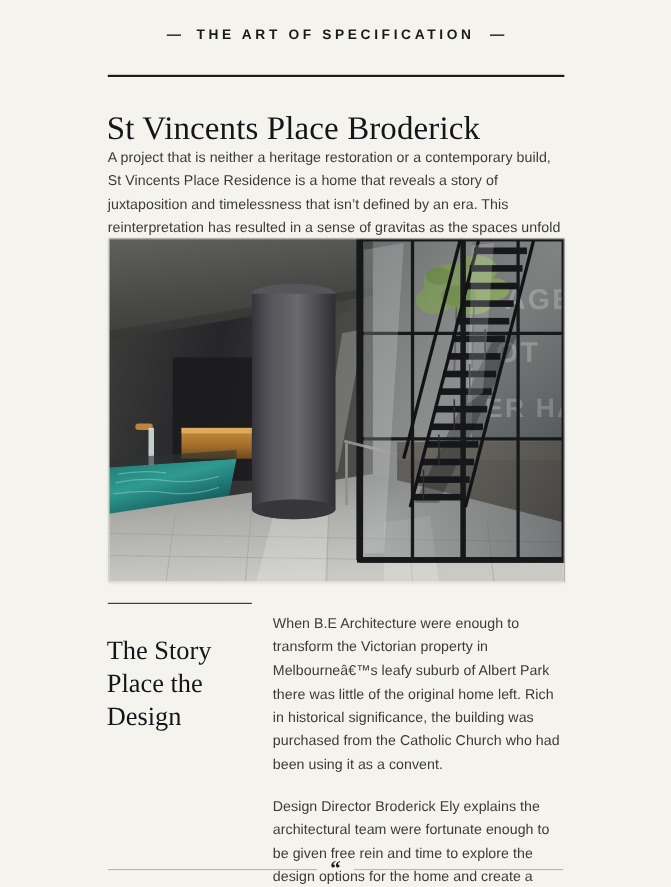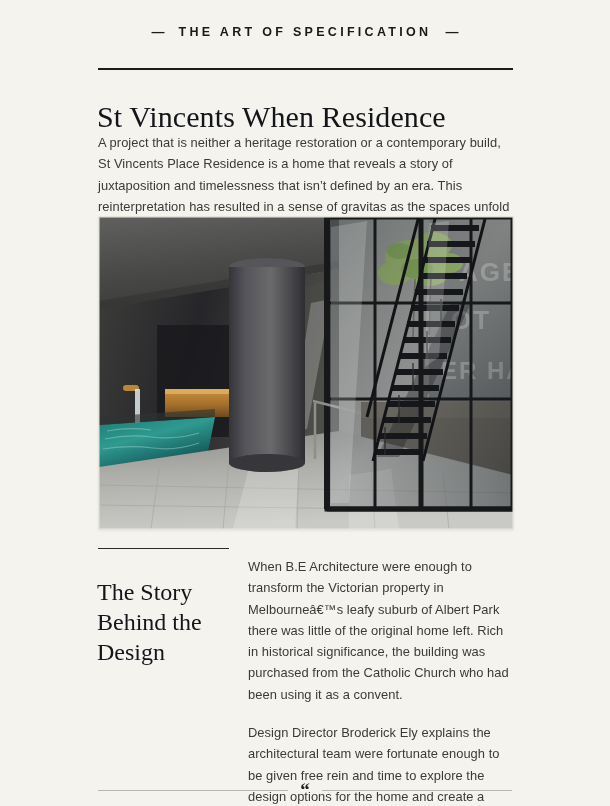--- a/index.html
+++ b/index.html
@@ -165,21 +165,21 @@
 </head>
 <body>
 
 <div class="page">
 
   <div class="kicker">
     <span class="kicker-dash">—</span><span class="kicker-text">The Art of Specification</span><span class="kicker-dash">—</span>
   </div>
 
   <div class="title-rule"></div>
-  <h1 class="page-title">St Vincents When Residence</h1>
+  <h1 class="page-title">St Vincents Place Broderick</h1>
 
   <p class="intro">A project that is neither a heritage restoration or a contemporary build, St Vincents Place Residence is a home that reveals a story of juxtaposition and timelessness that isn’t defined by an era. This reinterpretation has resulted in a sense of gravitas as the spaces unfold and the rich details reveal themselves.</p>
 
   <div class="hero">
     <svg width="414" height="312" viewBox="0 0 414 312">
       <defs>
         <linearGradient id="ceil" x1="0" y1="0" x2="0.25" y2="1">
           <stop offset="0%" stop-color="#60605e"></stop>
           <stop offset="55%" stop-color="#4a4a48"></stop>
           <stop offset="100%" stop-color="#3a3a38"></stop>
@@ -358,21 +358,21 @@
       <g opacity="0.18" fill="#ffffff">
         <polygon points="232,10 268,4 250,286 232,286"></polygon>
         <polygon points="330,6 350,4 340,140 326,150"></polygon>
       </g>
 
       <rect x="0" y="0" width="414" height="312" fill="none" stroke="#e8e6e0" stroke-width="1"></rect>
     </svg>
   </div>
 
   <div class="story-rule"></div>
-  <h2 class="story-heading">The Story Behind the Design</h2>
+  <h2 class="story-heading">The Story Place the Design</h2>
   <div class="story-body">
     <p>When B.E Architecture were enough to transform the Victorian property in Melbourneâ€™s leafy suburb of Albert Park there was little of the original home left. Rich in historical significance, the building was purchased from the Catholic Church who had been using it as a convent.</p>
     <p>Design Director Broderick Ely explains the architectural team were fortunate enough to be given free rein and time to explore the design options for the home and create a space that balances history with modern living.</p>
   </div>
 
   <div class="quote-divider">
     <span class="qd-line"></span>
     <span class="qd-glyph">“</span>
     <span class="qd-line"></span>
   </div>

